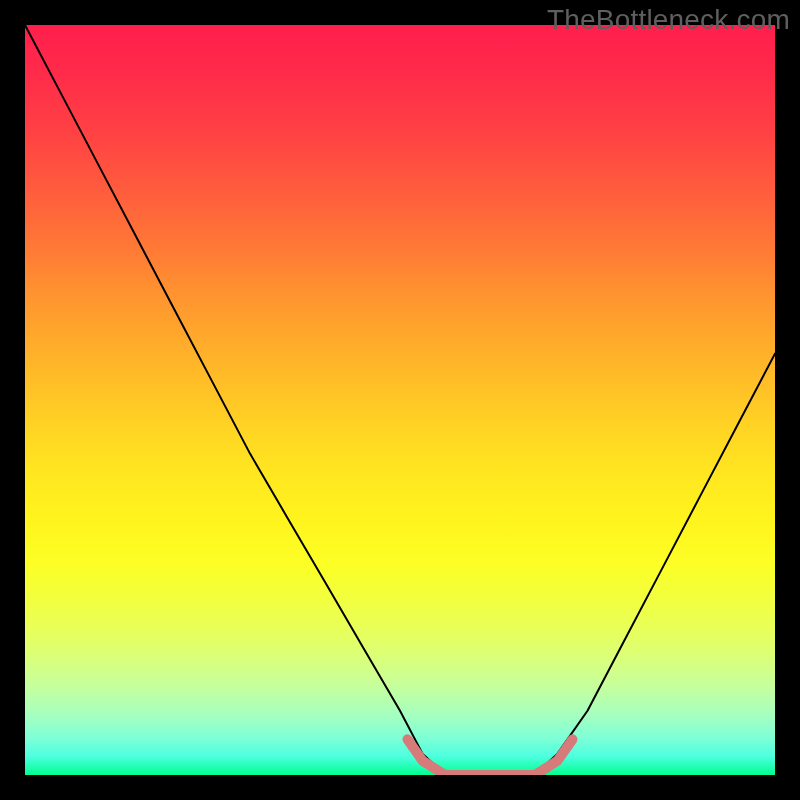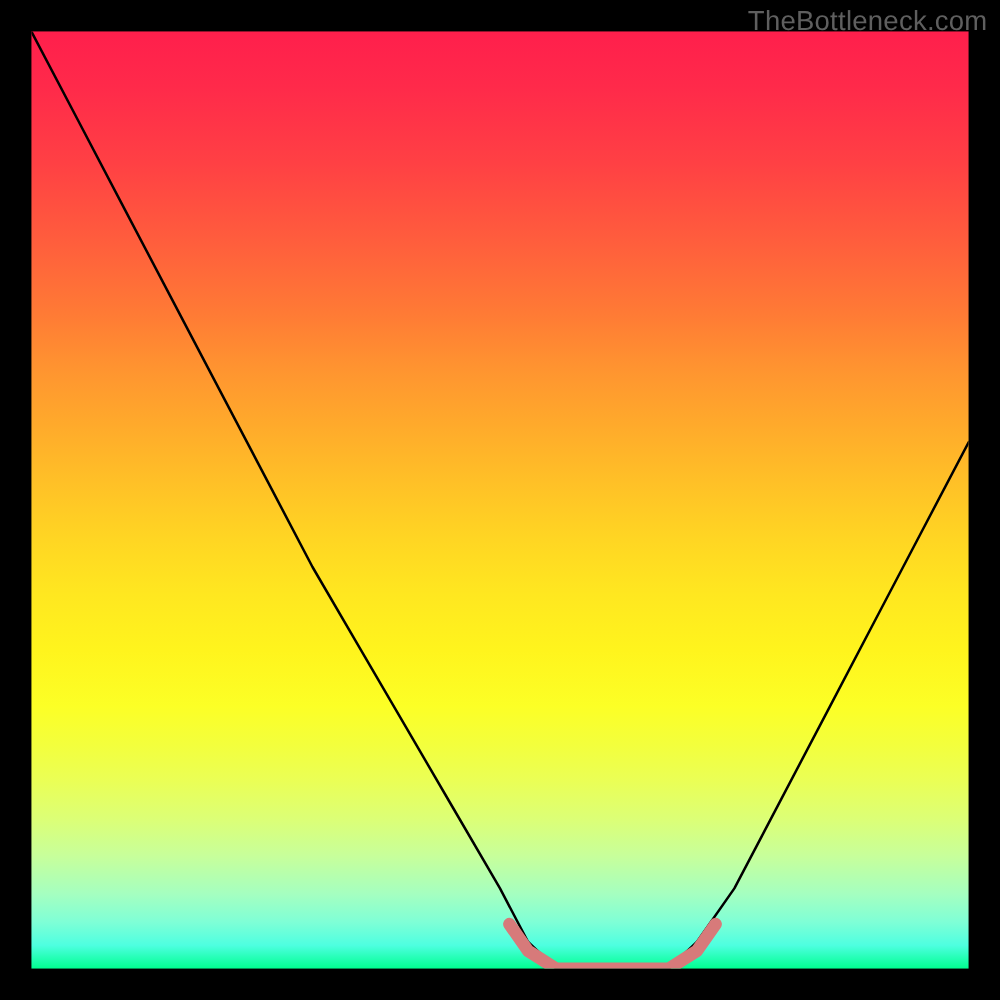--- a/index.html
+++ b/index.html
@@ -15,21 +15,21 @@
     position: relative;
     width: 800px;
     height: 800px;
     background: #000;
   }
   .watermark {
     position: absolute;
     top: 4px;
     right: 10px;
     color: #5f5f5f;
-    font-size: 22px;
+    font-size: 28px;
     font-weight: 500;
     letter-spacing: 0.2px;
     z-index: 10;
   }
   .plot-frame {
     position: absolute;
     left: 25px;
     top: 25px;
     width: 750px;
     height: 750px;

